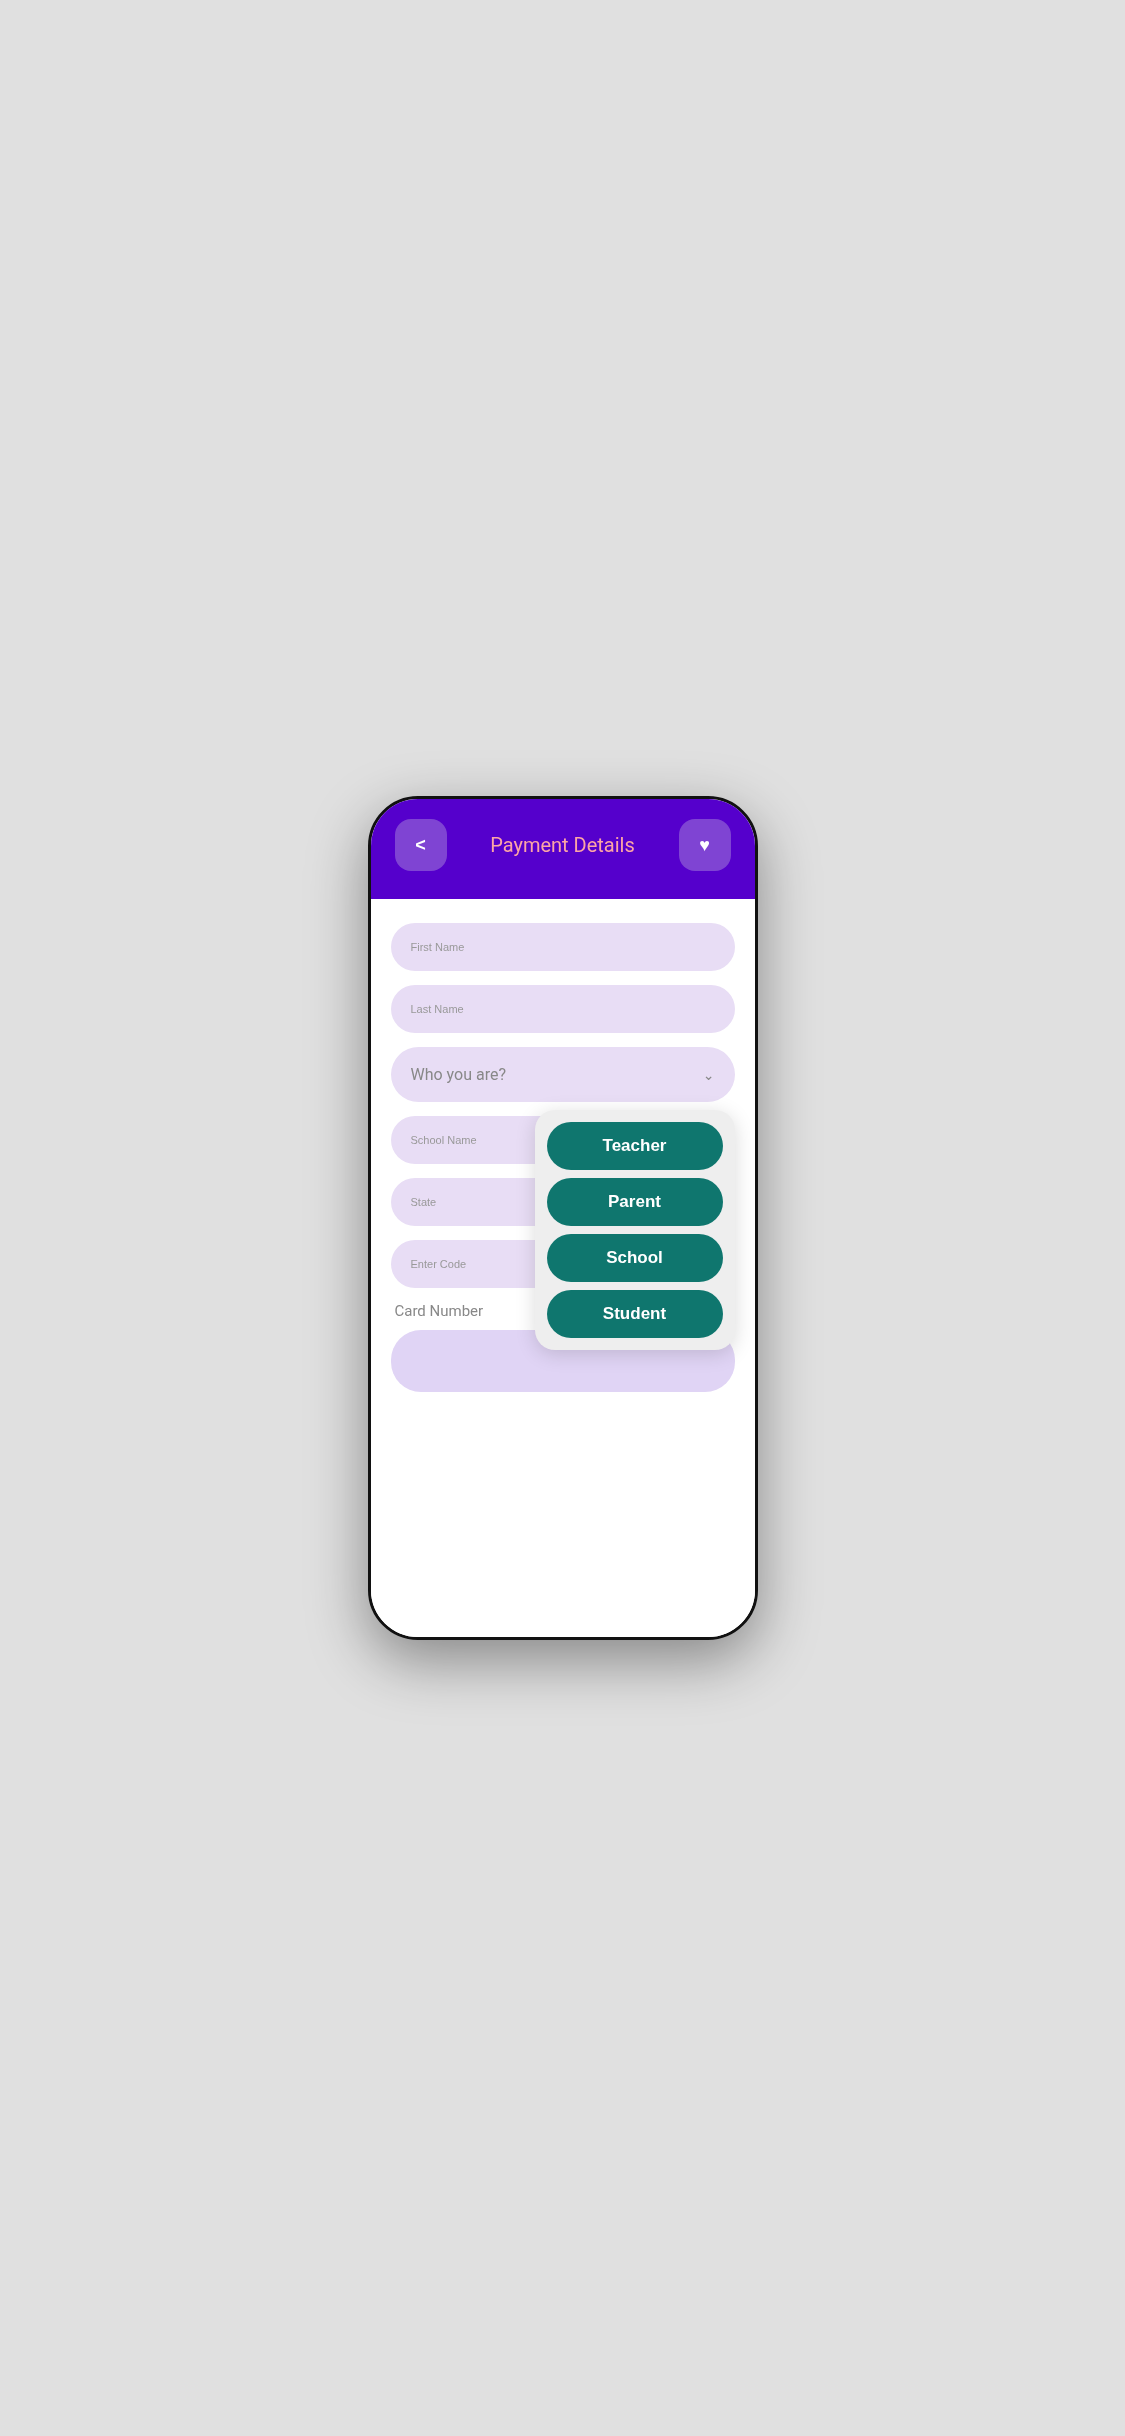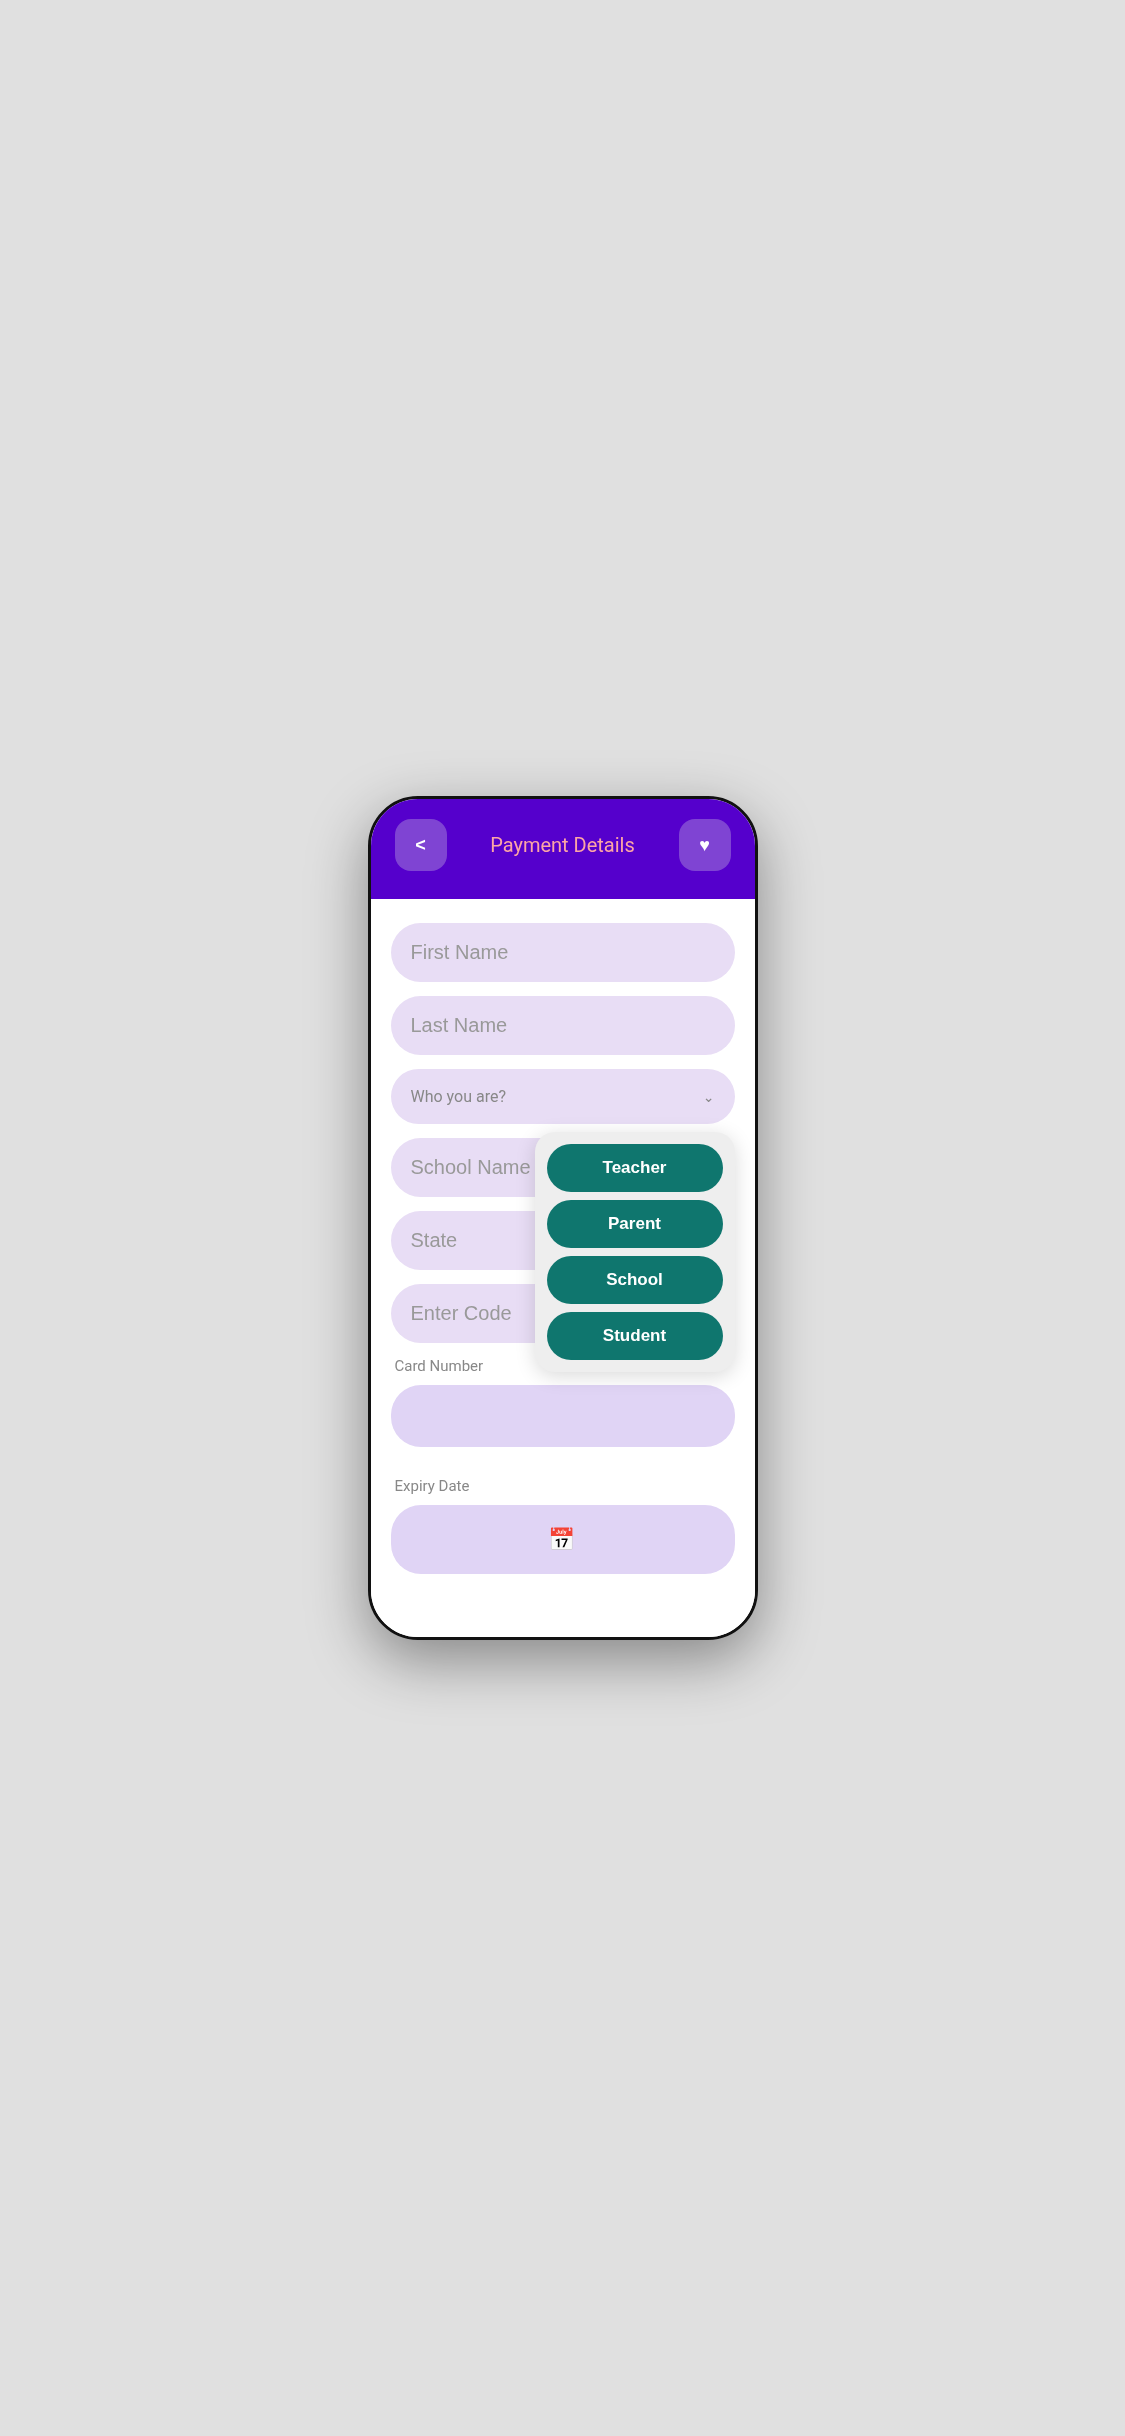--- a/index.html
+++ b/index.html
@@ -73,21 +73,21 @@
     .form-group {
       margin-bottom: 14px;
     }
 
     .field-input {
       width: 100%;
       padding: 18px 20px;
       border-radius: 30px;
       background: #e8ddf5;
       border: none;
-      font-size: 20px;
+      font-size: 11px;
       color: #000000;
       outline: none;
     }
 
     .field-input::placeholder {
       color: #999;
     }
 
     .dropdown-wrapper {
       position: relative;
@@ -281,23 +281,17 @@
     <div class="form-group">
       <input class="field-input" type="text" placeholder="Enter Code" style="">
     </div>
 
     <div class="form-group">
       <div class="card-section-label">Card Number</div>
       <input class="card-number-field" type="text" style="">
     </div>
 
     <div class="row-two">
-      <div class="col-half">
-        <div class="card-section-label">Expiry Date</div>
-        <div class="expiry-field">
-          <span class="calendar-icon">📅</span>
-        </div>
-      </div>
     </div>
 
   </div>
 
 </div>
 
 </body></html>

